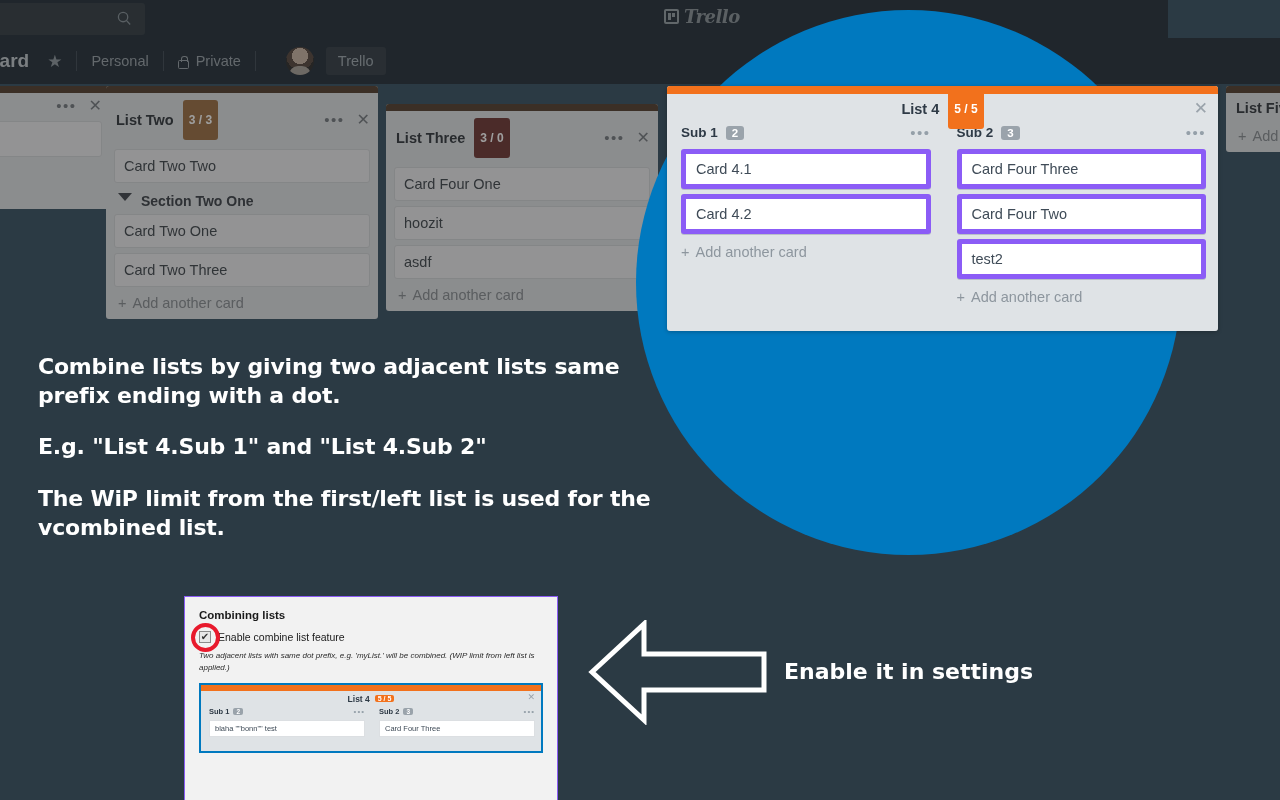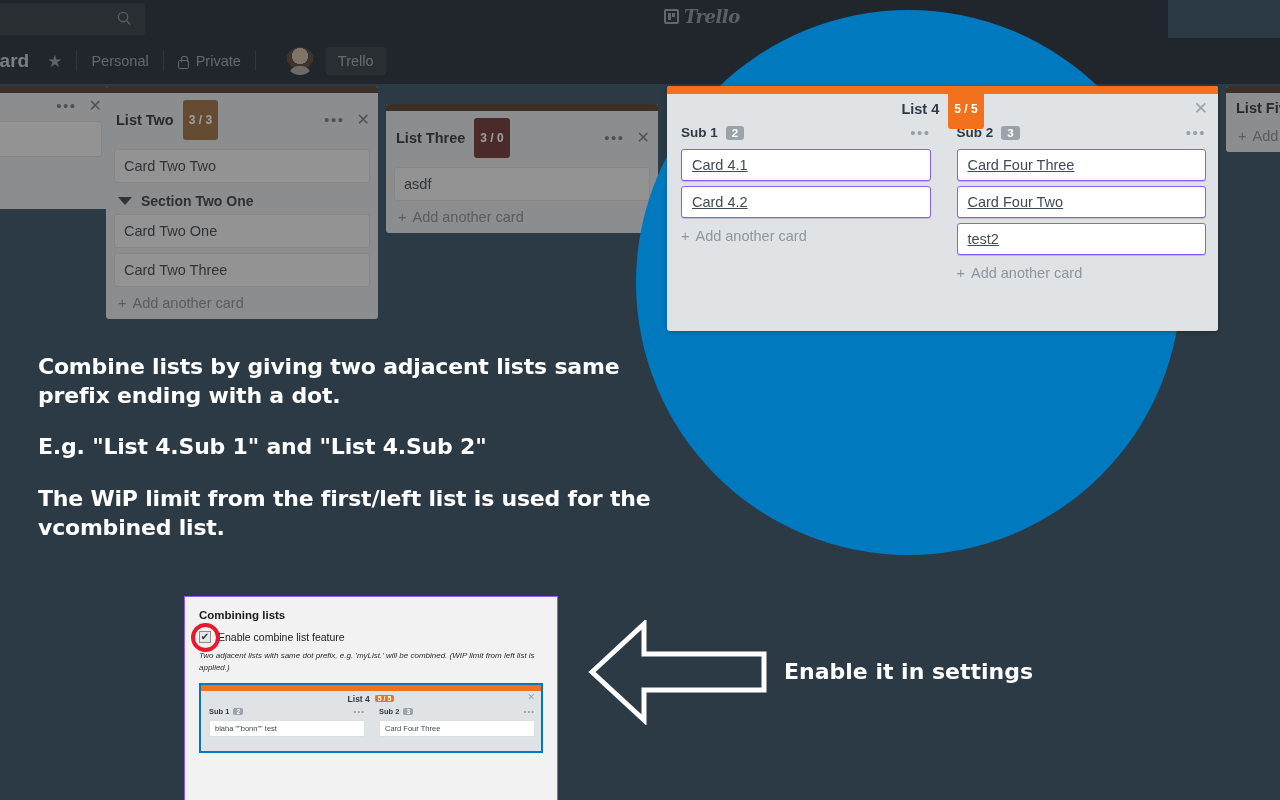--- a/index.html
+++ b/index.html
@@ -102,21 +102,21 @@
   .wip-badge.over { background:#9b3d36; }
   .wip-badge.ok { background:#f2711c; }
   .list-dots { margin-left: auto; color:#7b858e; font-size:15px; letter-spacing:1.5px; line-height:8px;}
   .list-x { color:#7b858e; font-size:16px; margin-left:12px; line-height:12px; }
   .card {
     background:#eceef0; border:1px solid #d4d8dc; border-radius:3px;
     margin: 5px 8px; padding: 8px 9px;
     font-size: 14.5px; color:#4a545e;
   }
   .section-row {
-    display:flex; align-items:center; gap:9px;
+    display:flex; align-items:flex-start; gap:9px;
     margin: 10px 10px 4px 12px; font-size:14px; font-weight:bold; color:#46505a;
   }
   .caret { width:0;height:0;border-left:7px solid transparent;border-right:7px solid transparent;border-top:8px solid #4b5560;}
   .add-card {
     margin: 8px 10px 2px 12px; font-size:14.5px; color:#8d969e;
     display:flex; align-items:center; gap:6px;
   }
 
   
   .spotlight {
@@ -144,25 +144,24 @@
   .sub-head {
     display:flex; align-items:center; padding: 1px 12px 4px 14px;
   }
   .sub-title { font-size: 13.5px; font-weight:bold; color:#2e3a46; }
   .sub-count {
     margin-left: 8px; background:#9aa3ab; color:#fff; font-weight:bold;
     font-size: 11.5px; border-radius: 3px; padding: 1px 6px;
   }
   .sub-dots { margin-left:auto; color:#95a0a9; font-size:15px; letter-spacing:1.5px; line-height:6px;}
   .w-card {
-    background:#fff; border:1px solid #8b5cf6; border-radius:3px;
+    background:#fff; border:5px solid #8b5cf6; border-radius:3px;
     margin: 5px 12px 5px 14px; padding: 7px 10px;
     font-size: 14.5px; color:#3f4b57;
     box-shadow: 0 1px 0 rgba(9,30,66,.18);
-    text-decoration: underline;
   }
   .w-add { margin: 10px 0 0 14px; font-size:14.5px; color:#8d969e; display:flex; align-items:center; gap:6px;}
 
   
   .caption {
     position: absolute; color:#fff;
     font-family: "DejaVu Sans", sans-serif;
     font-weight: bold; font-size: 22px; line-height: 1.32;
     letter-spacing: -0.2px;
   }
@@ -288,20 +287,22 @@
     </div>
 
     <div class="list" style="left:386px; top:104px; width:272px;">
       <div class="list-topbar"></div>
       <div class="list-head">
         <span class="list-title">List Three</span>
         <span class="wip-badge over">3 / 0</span>
         <span class="list-dots">•••</span>
         <span class="list-x">✕</span>
       </div>
+      <div class="card">Card Four One</div>
+      <div class="card">hoozit</div>
       <div class="card">asdf</div>
       <div class="add-card">
         <span>+</span>
         <span>Add another card</span>
       </div>
     </div>
 
     <div class="list" style="left:667px; top:86px; width:551px; height:245px;">
       <div class="list-topbar"></div>
     </div>

